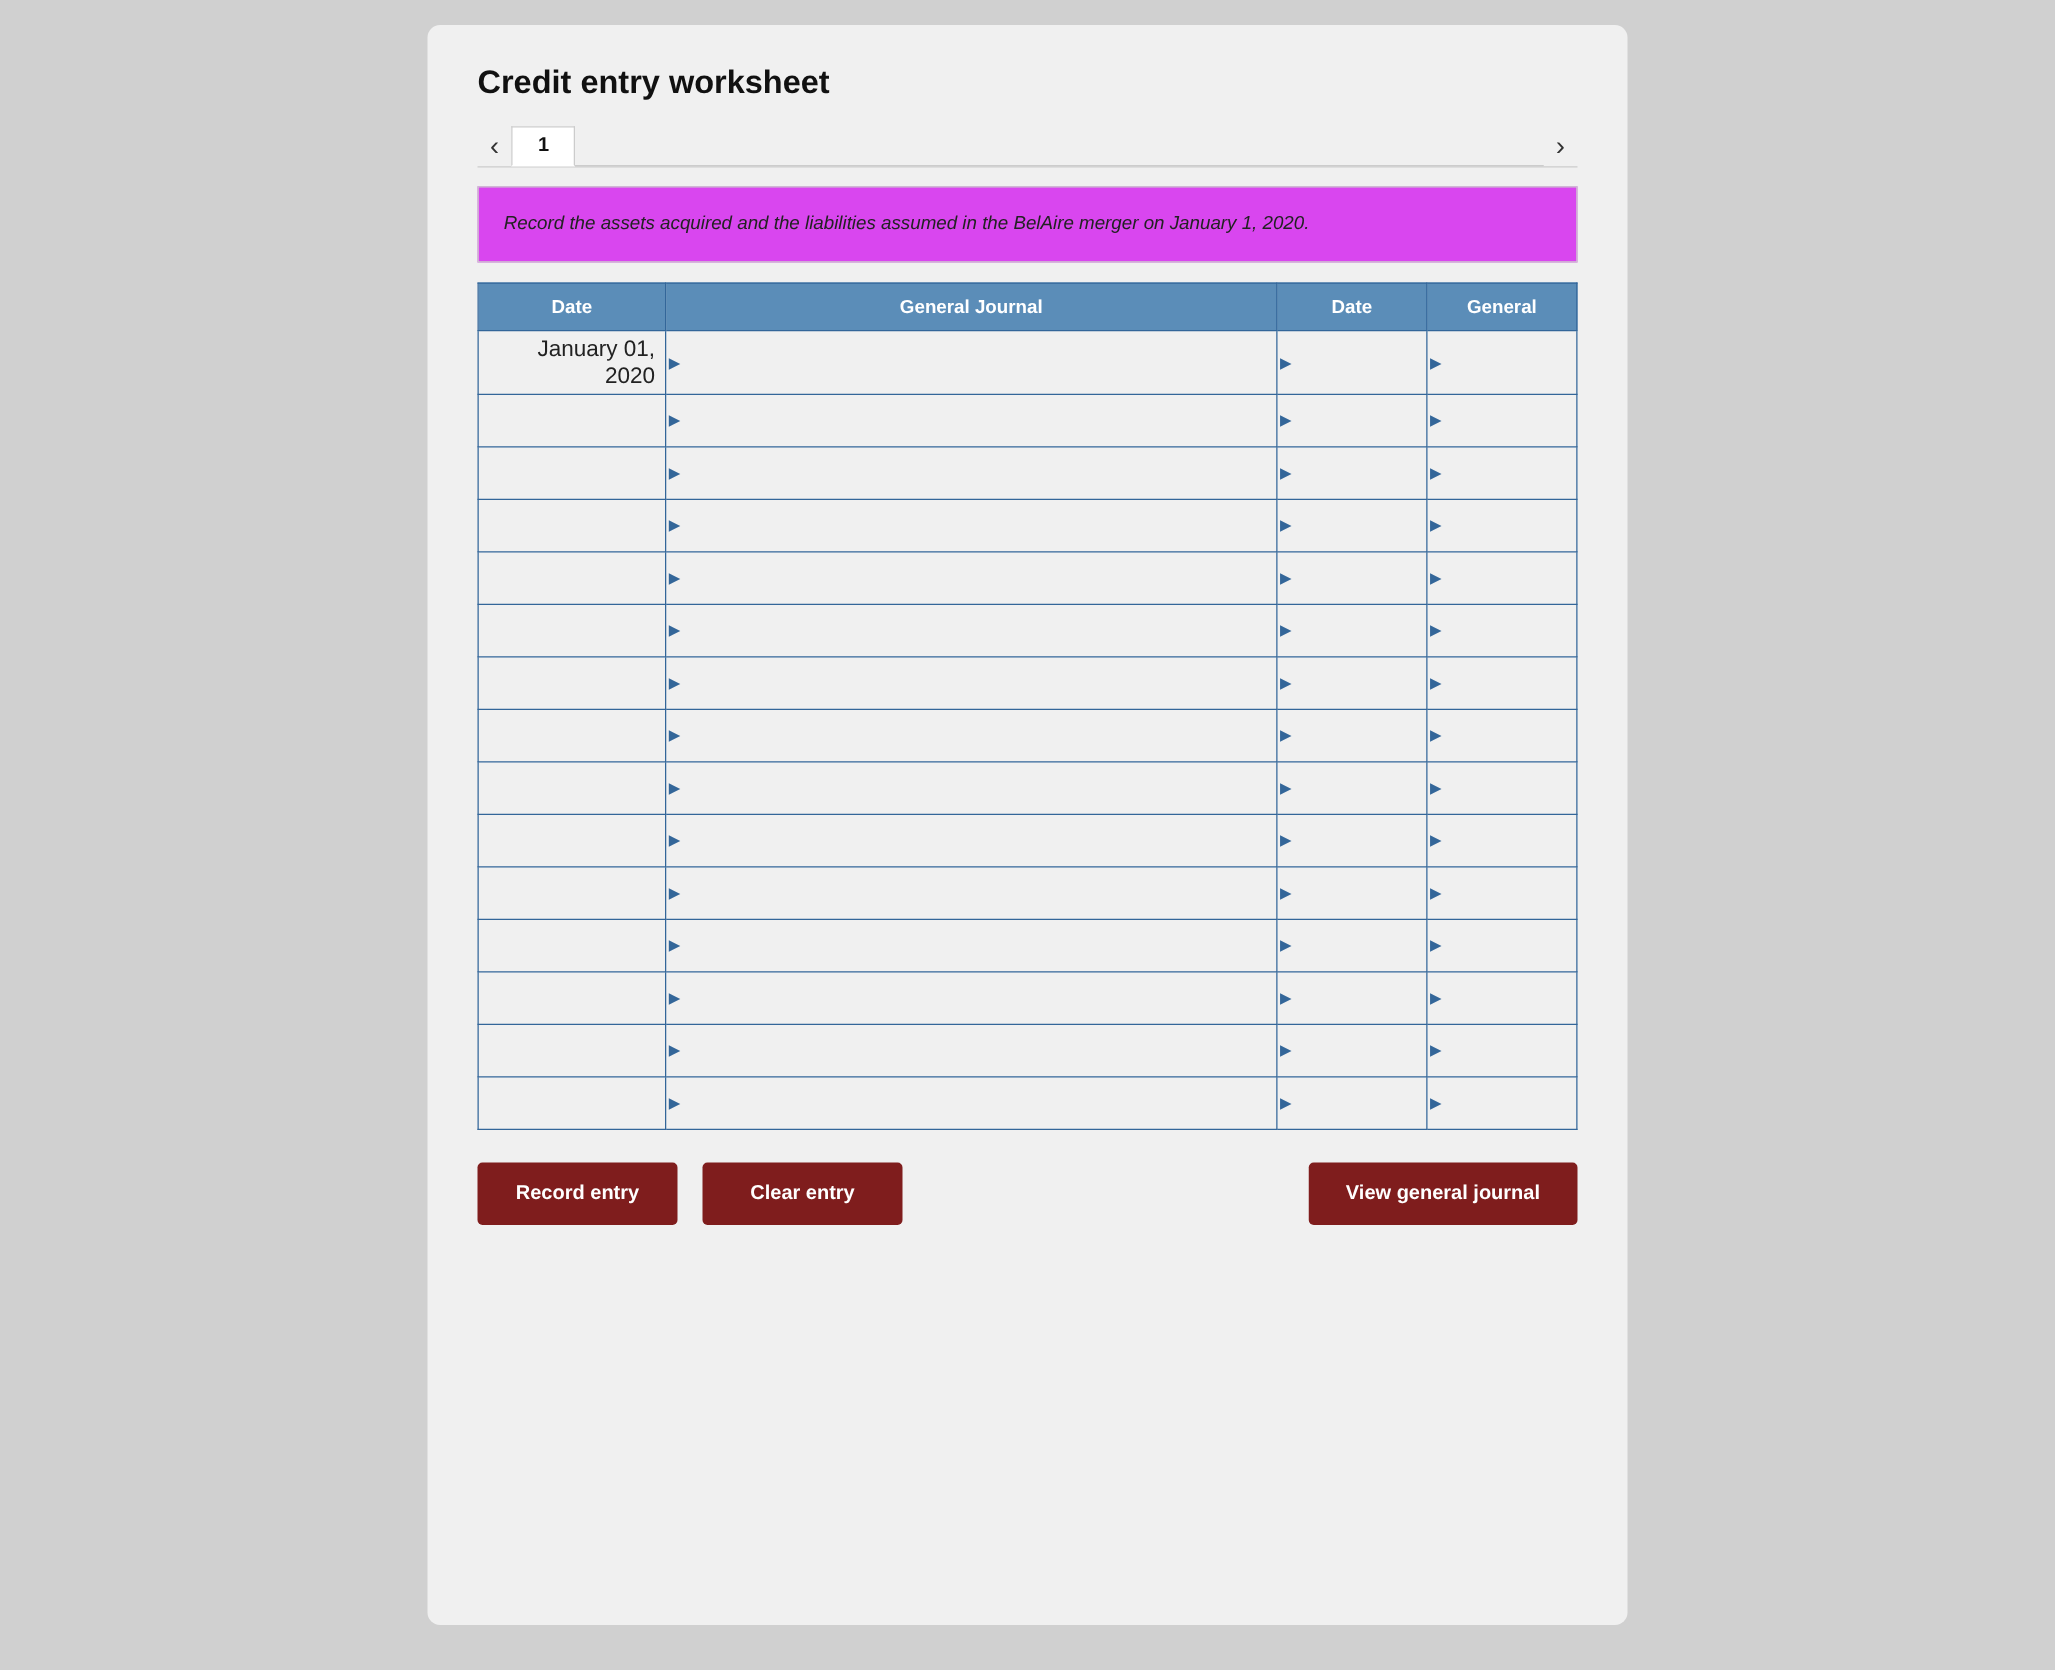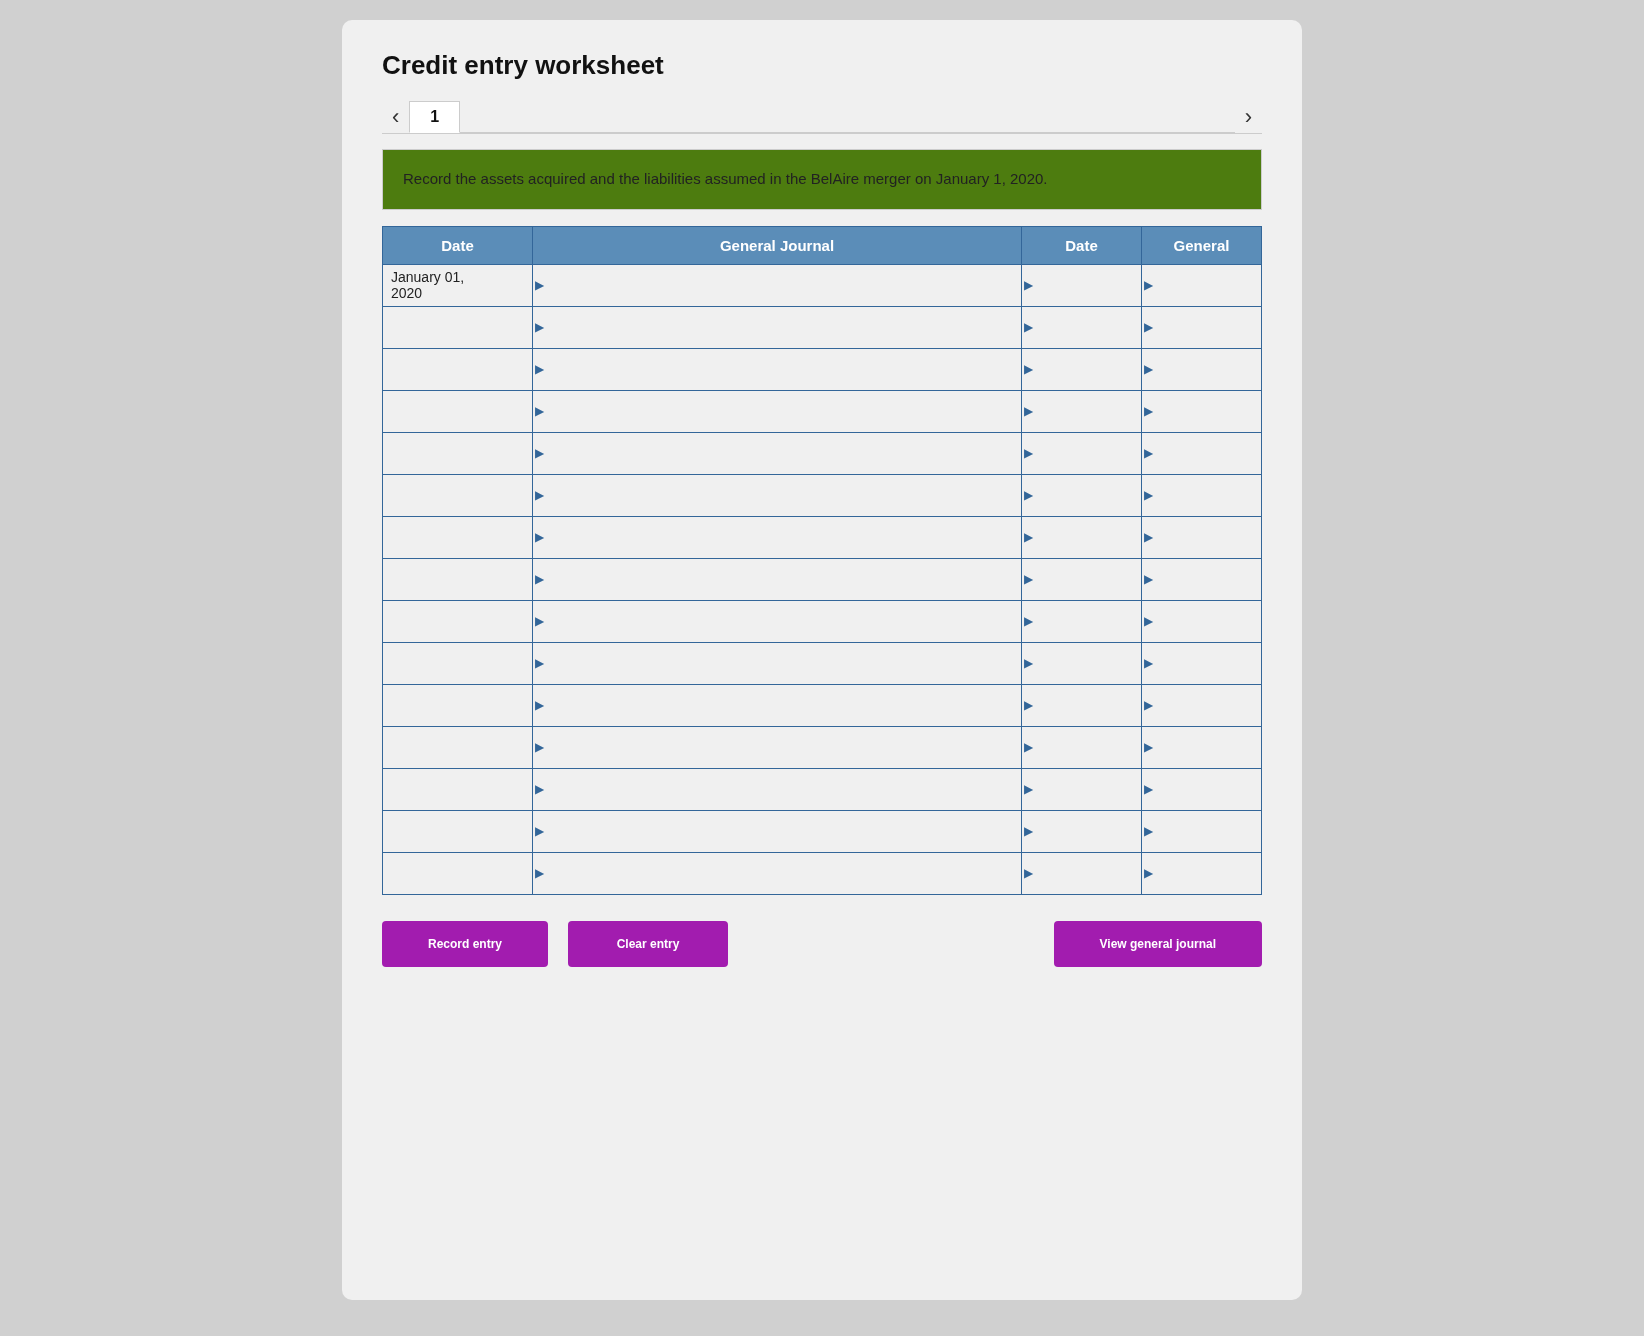--- a/index.html
+++ b/index.html
@@ -57,26 +57,27 @@
       height: 100%;
       align-self: flex-end;
       position: relative;
       bottom: 0;
     }
     .nav-right-arrow {
       margin-left: auto;
       align-self: center;
     }
     .instruction-box {
-      background: #4d7c0f;
+      background: #d946ef;
       border: 1px solid #ccc;
       padding: 18px 20px;
       font-size: 15px;
       color: #222;
       line-height: 1.5;
+      font-style: italic;
     }
     .note-text {
       color: #cc0000;
       font-size: 14px;
       font-weight: normal;
     }
     .journal-table {
       width: 100%;
       border-collapse: collapse;
       border: 1.5px solid #336699;
@@ -126,27 +127,27 @@
       font-size: 12px;
       pointer-events: none;
     }
     .btn-row {
       display: flex;
       gap: 20px;
       align-items: center;
       margin-top: 10px;
     }
     .btn {
-      background: #a21caf;
+      background: #7f1d1d;
       color: #fff;
       border: none;
       border-radius: 4px;
-      font-size: 12px;
-      font-weight: bold;
-      padding: 16px 46px;
+      font-size: 16px;
+      font-weight: bold;
+      padding: 16px 30px;
       cursor: pointer;
       min-width: 160px;
     }
     .btn-right {
       margin-left: auto;
     }
     .tab-row {
       display: flex;
       align-items: flex-end;
       border-bottom: 1px solid #ccc;
@@ -177,21 +178,21 @@
       <tr>
         <th class="date-col">Date</th>
         <th class="gj-col">General Journal</th>
         <th class="debit-col">Date</th>
         <th class="credit-col">General</th>
       </tr>
     </thead>
     <tbody id="journal-tbody">
 
     <tr>
-          <td class="date-cell" style="font-size: 14px; text-align: left;">January 01,<br>2020</td>
+          <td class="date-cell" style="font-size: 18px; text-align: right;">January 01,<br>2020</td>
           <td style="position: relative;"><span class="row-arrow">▶</span><input type="text" style="padding-left: 18px;"></td>
           <td style="position: relative;"><span class="row-arrow">▶</span><input type="text" style="padding-left: 18px;"></td>
           <td style="position: relative;"><span class="row-arrow">▶</span><input type="text" style="padding-left: 18px;"></td>
         </tr>
         <tr>
           <td class="date-cell"><input type="text" style=""></td>
           <td style="position: relative;"><span class="row-arrow">▶</span><input type="text" style="padding-left: 18px;"></td>
           <td style="position: relative;"><span class="row-arrow">▶</span><input type="text" style="padding-left: 18px;"></td>
           <td style="position: relative;"><span class="row-arrow">▶</span><input type="text" style="padding-left: 18px;"></td>
         </tr>

